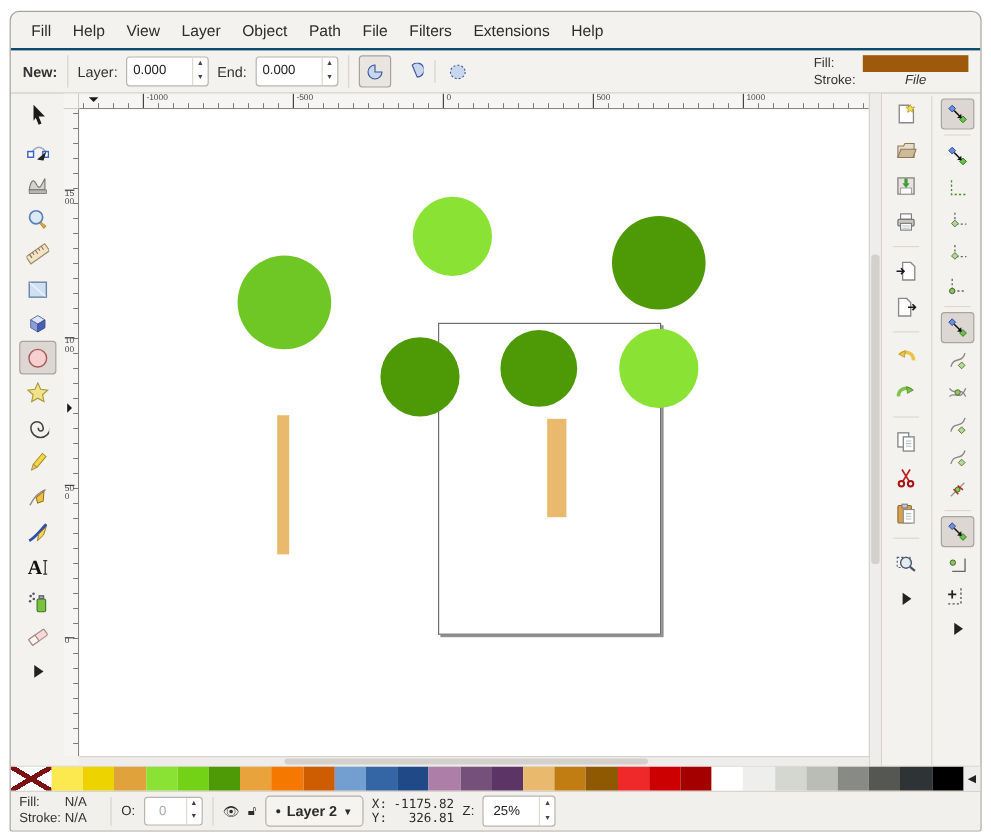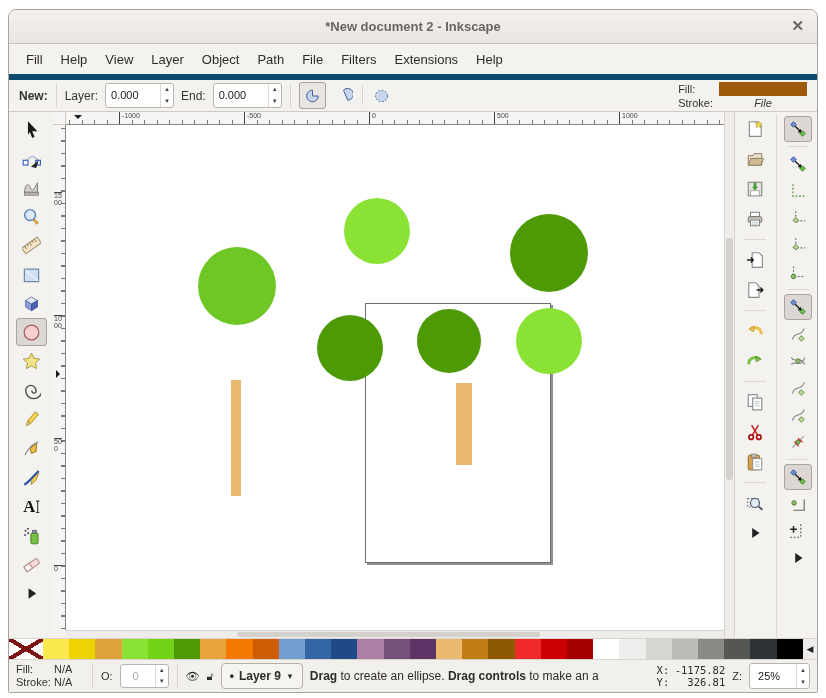--- a/index.html
+++ b/index.html
@@ -2,21 +2,21 @@
 <html><head>
 <meta charset="utf-8">
 <style>
   * { margin:0; padding:0; box-sizing:border-box; }
   html,body { width:826px; height:698px; background:#fff; font-family:"Liberation Sans", sans-serif; overflow:hidden; }
   .app { width:810px; height:684px; margin:9px 8px 0 8px; border:1px solid #a9a39d; border-radius:8px 8px 2px 2px; background:#f4f2ef; display:flex; flex-direction:column; overflow:hidden; }
   .titlebar { height:34px; flex:0 0 34px; display:flex; align-items:center; justify-content:center; position:relative; background:linear-gradient(#f3f0ed,#e9e6e2); border-bottom:1px solid #c9c4bf; font-weight:bold; color:#6b6560; font-size:13px; }
   .close-btn { position:absolute; right:13px; top:8px; color:#6b6560; font-size:15px; line-height:15px; cursor:default; }
   .menubar { display:flex; padding:3px 8px 2px 8px; font-size:13px; color:#2e2c29; }
   .menu-item { padding:5px 9px; border-radius:3px; }
-  .tool-options { height:38px; flex:0 0 38px; display:flex; align-items:center; gap:7px; padding:0 10px; border-top:6px solid #0c4a6e; border-bottom:1px solid #cfcac4; font-size:12px; color:#333; }
+  .tool-options { height:38px; flex:0 0 38px; display:flex; align-items:center; gap:7px; padding:0 10px; border-top:2px solid #0c4a6e; border-bottom:1px solid #cfcac4; font-size:12px; color:#333; }
   .bold { font-weight:bold; }
   .vsep { width:1px; align-self:stretch; background:#d8d3cd; margin:4px 1px; }
   .spin { display:flex; border:1px solid #b9b4ae; background:#fff; border-radius:3px; height:25px; overflow:hidden;gap:12px; }
   .spin .val { width:42px; padding:5px 4px 0 5px; font-size:11px; color:#222; }
   .spin .arrows { display:flex; flex-direction:column; justify-content:space-around; border-left:1px solid #ddd9d3; padding:0 3px; }
   .spin .arrows span { font-size:6px; color:#444; line-height:7px; }
   .seg-btn { width:27px; height:27px; border:1px solid transparent; border-radius:3px; display:flex; align-items:center; justify-content:center; }
   .seg-btn.active { border-color:#a8a29b; background:#e9e5e0; }
   .seg-btn svg { width:19px; height:16px; }
   .fs-ind { margin-left:auto; display:grid; grid-template-columns:auto auto; gap:1px 6px; font-size:11px; align-items:center; color:#333; }
@@ -66,24 +66,20 @@
   .xy { display:grid; grid-template-columns:auto auto; gap:0 4px; font-family:"DejaVu Sans Mono", monospace; font-size:10.5px; line-height:12px; }
   .xy .num { text-align:right; min-width:52px; }
   .z-spin { height:26px; border-radius:3px; }
   .z-spin .val { width:34px; text-align:right; padding-top:6px; }
 </style>
 </head>
 <body>
 
 <div class="app">
 
-  <div class="titlebar">
-    <span>*New document 2 - Inkscape</span>
-    <span class="close-btn">✕</span>
-  </div>
 
   <div class="menubar">
       <div class="menu-item">Fill</div>
       <div class="menu-item">Help</div>
       <div class="menu-item">View</div>
       <div class="menu-item">Layer</div>
       <div class="menu-item">Object</div>
       <div class="menu-item">Path</div>
       <div class="menu-item">File</div>
       <div class="menu-item">Filters</div>
@@ -544,24 +540,23 @@
       <span class="arrows">
           <span>▲</span>
           <span>▼</span>
         </span>
     </div>
     <div class="vsep"></div>
     <span class="mini-icon">👁︎</span>
     <span class="mini-icon">🔓︎</span>
     <div class="layer-btn">
       <span>•</span>
-      <span>Layer 9</span>
+      <span>Layer 2</span>
       <span class="layer-caret">▼</span>
     </div>
-    <div class="status-msg" id="statusMsg"><span class="bold">Drag</span><span> to create an ellipse. </span><span class="bold">Drag controls</span><span> to make an a</span></div>
     <div class="xy">
       <span>X:</span>
         <span class="num">-1175.82</span>
       <span>Y:</span>
         <span class="num">326.81</span>
     </div>
     <span>Z:</span>
     <div class="spin z-spin">
       <span class="val">25%</span>
       <span class="arrows">

